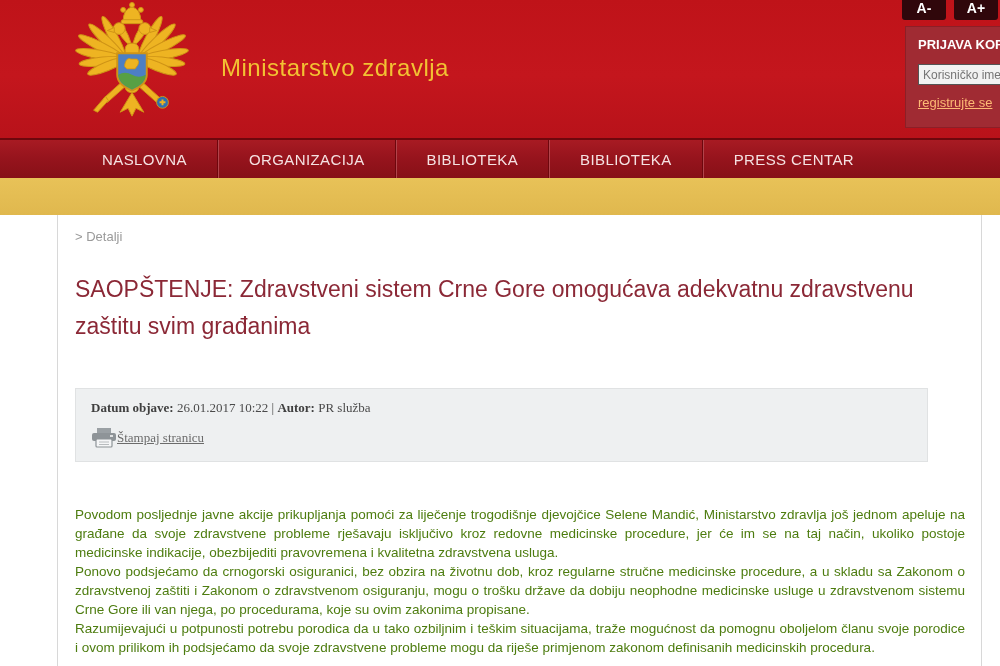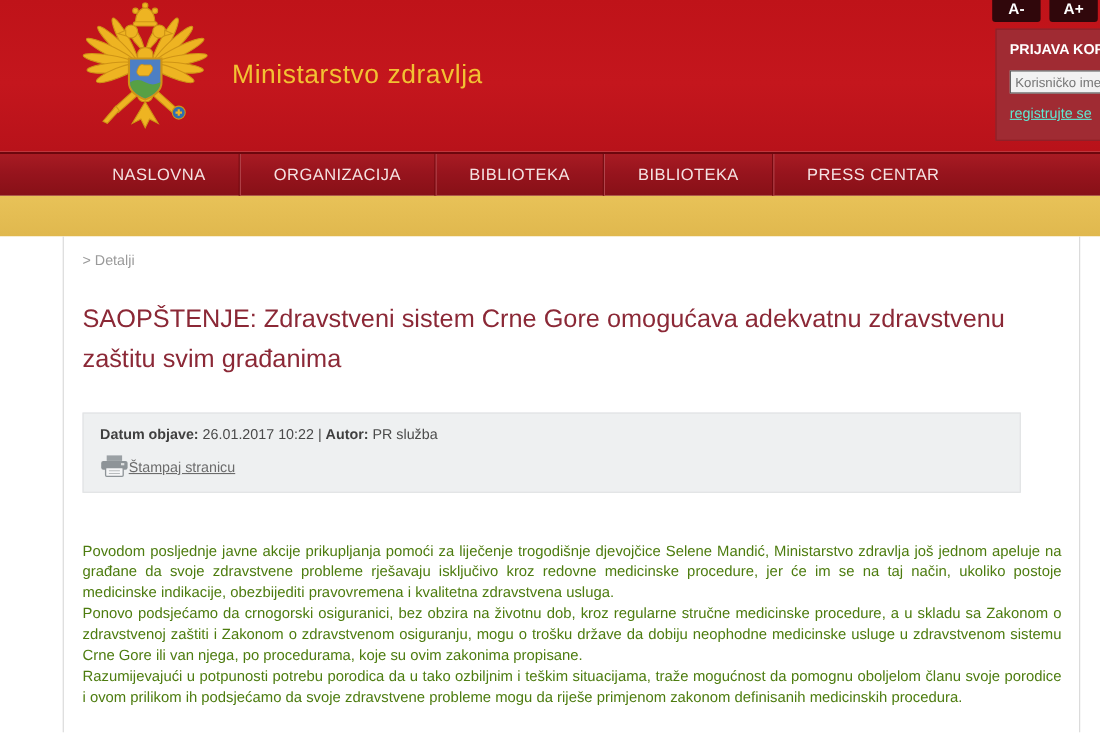--- a/index.html
+++ b/index.html
@@ -3,35 +3,35 @@
 <meta charset="utf-8">
 <style>
   * { margin:0; padding:0; box-sizing:border-box; }
   html,body { width:1000px; height:666px; overflow:hidden; background:#fff;
               font-family:"Liberation Sans", sans-serif; }
 
   
   .site-header { position:relative; width:1000px; height:138px;
                  background:linear-gradient(180deg,#bf1319 0%,#c4161d 55%,#b8121a 100%); }
   .coa { position:absolute; left:68px; top:2px; }
-  .site-title { position:absolute; left:211px; top:54px; color:#f2c233;
+  .site-title { position:absolute; left:221px; top:54px; color:#f2c233;
                 font-size:24px; letter-spacing:0.5px; text-decoration:none; }
   .font-btns { position:absolute; top:-7px; right:2px; display:flex; gap:8px; }
   .font-btn { width:44px; height:27px; background:#30070b; color:#fff; border:none;
               font-size:14px; font-weight:bold; display:flex; align-items:flex-end;
               justify-content:center; padding-bottom:4px; cursor:pointer;
               border-radius:0 0 3px 3px; }
   .login-panel { position:absolute; top:26px; left:905px; width:130px; height:102px;
                  background:#a02b33; border:1px solid #8c1f27; padding:10px 0 0 12px;
                  overflow:hidden; }
   .login-title { color:#fff; font-weight:bold; font-size:13px; white-space:nowrap; }
   .login-input { margin-top:12px; width:110px; height:21px; background:#f2f2f2;
                  border:1px solid #555; font-size:12px; color:#555; padding:2px 4px;
                  font-family:"Liberation Sans", sans-serif; }
-  .register-link { display:inline-block; margin-top:10px; color:#5eead4; font-size:13px;
+  .register-link { display:inline-block; margin-top:10px; color:#fdba74; font-size:13px;
                    text-decoration:underline; white-space:nowrap; }
 
   
   .main-nav { width:1000px; height:40px; border-top:2px solid #6d070d;
               background:linear-gradient(180deg,#a81b23 0%,#97141d 45%,#871017 100%);
               display:flex; align-items:stretch; padding-left:72px; }
   .nav-item { display:flex; align-items:center; padding:0 30px; color:#f5e2e2;
               font-size:15px; letter-spacing:0.4px; text-decoration:none;
               border-left:1px solid #b2444b; border-right:1px solid #6e070d;
               white-space:nowrap; }
@@ -47,22 +47,22 @@
   .content-wrap:before, .content-wrap:after { content:""; position:absolute; top:0;
               bottom:0; width:1px; background:#d8d8d8; }
   .content-wrap:before { left:57px; }
   .content-wrap:after  { left:981px; }
   .content { padding:14px 35px 0 75px; }
 
   .breadcrumb { color:#9a9a9a; font-size:13px; }
   .article-title { margin-top:27px; max-width:892px; color:#8b2836; font-size:23px;
                    font-weight:400; line-height:37px; }
 
-  .meta-box { margin-top:30px; width:853px; background:#eef0f1; border:1px solid #e0e2e3;
-              padding:11px 14px 12px 15px; }
+  .meta-box { margin-top:43px; width:853px; background:#eef0f1; border:1px solid #e0e2e3;
+              padding:11px 14px 12px 15px;font-family:Liberation Serif, serif; }
   .meta-line { font-size:13px; color:#4a4a4a; }
   .meta-line b { color:#3f3f3f; }
   .print-row { margin-top:11px; display:flex; align-items:center; }
   .print-link { color:#6b6b6b; font-size:13px; text-decoration:underline; }
 
   .body-text { margin-top:43px; width:890px; font-size:13.5px; line-height:19px;
                color:#4d7c0f; text-align:justify; }
   .body-text p { margin:0; }
 </style>
 </head>

